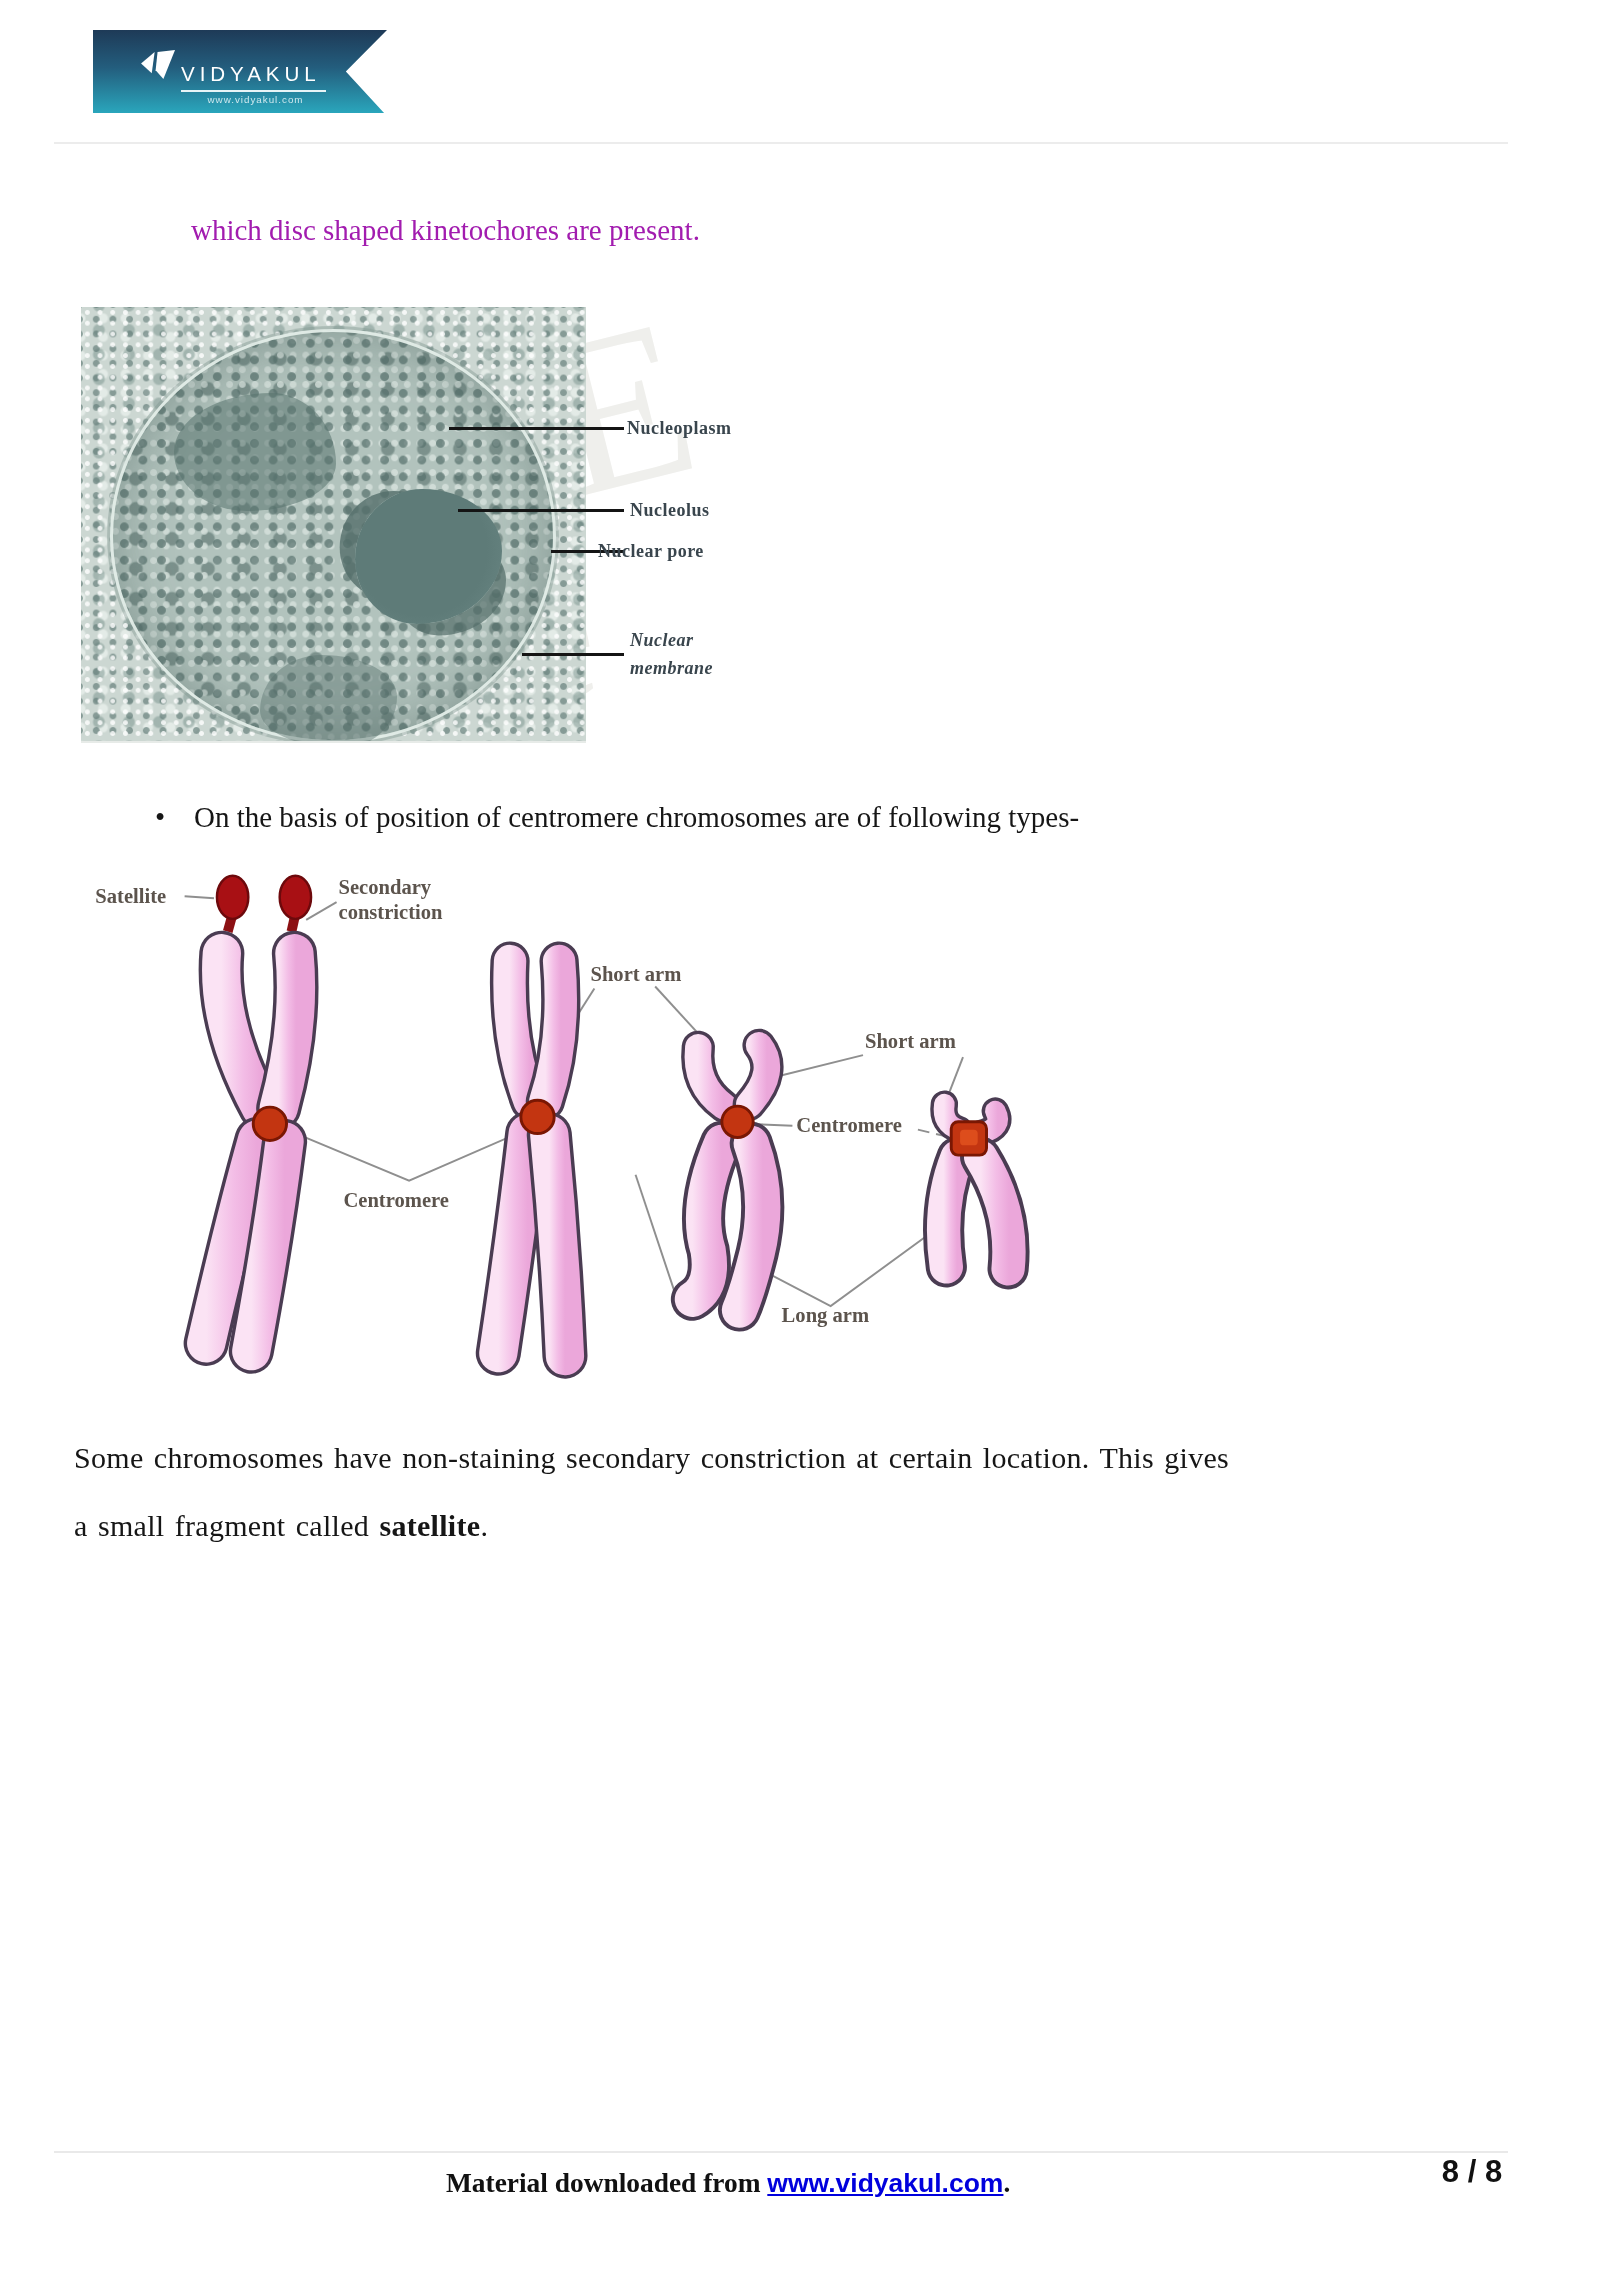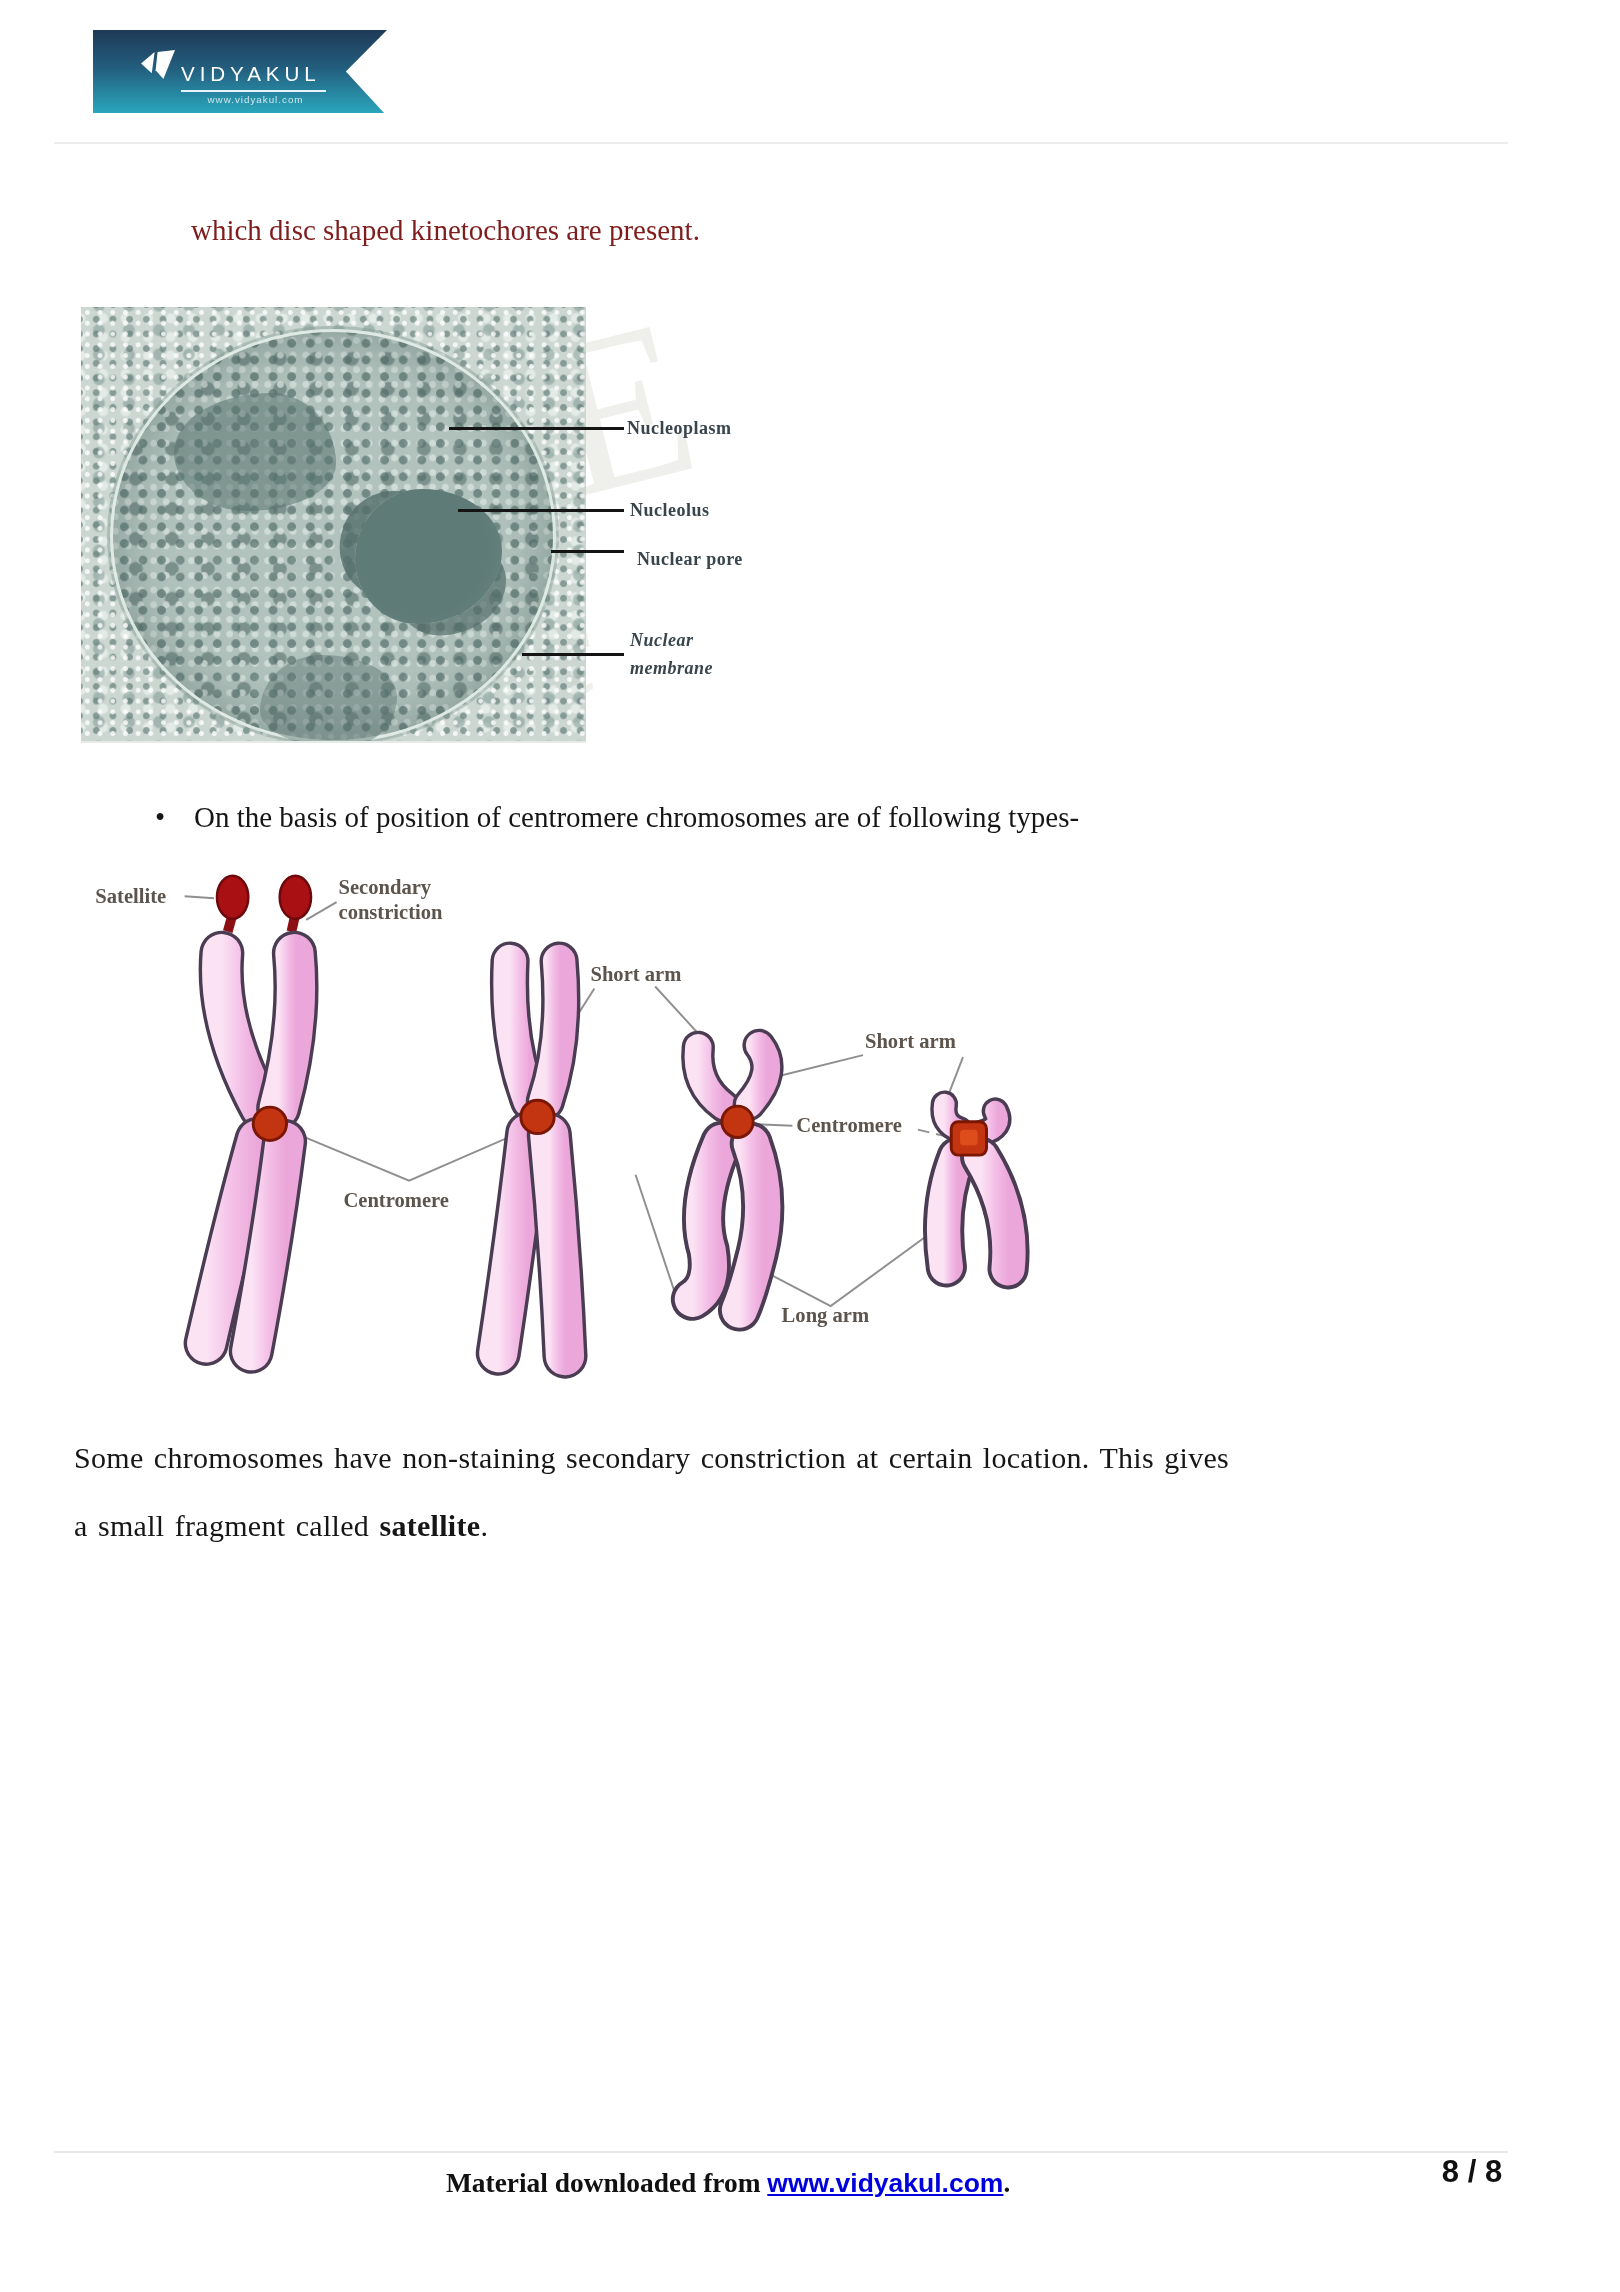--- a/index.html
+++ b/index.html
@@ -23,21 +23,21 @@
   .brand-underline { position:absolute; left:88px; top:60px; width:145px; height:2px; background:#e8f4f7; }
   .brand-url {
     position:absolute; left:94px; top:64px; width:137px; text-align:center;
     font-family:"Liberation Sans", sans-serif; font-size:9.8px; letter-spacing:1px; color:#cfe9ef;
   }
   .rule { position:absolute; left:54px; width:1454px; height:2px; background:#ececec; }
   .rule-top { top:142px; }
   .rule-bottom { top:2151px; background:#e9e9e9; }
 
   
-  .intro-line { position:absolute; left:191px; top:214px; font-size:29px; color:#7f1d1d; }
+  .intro-line { position:absolute; left:191px; top:214px; font-size:29px; color:#a21caf; }
   .bullet-row { position:absolute; left:155px; top:801px; font-size:29px; color:#161616; }
   .bullet-dot { display:inline-block; width:39px; font-size:29px; }
   .para-line { position:absolute; left:74px; font-size:30px; letter-spacing:0.3px; word-spacing:2.5px; color:#161616; }
   .para-1 { top:1441px; }
   .para-2 { top:1509px; }
   .bold { font-weight:bold; }
 
   
   .fig-nucleus { position:absolute; left:81px; top:307px; width:745px; height:441px; }
   .micrograph {
@@ -121,21 +121,21 @@
         <div class="chromatin-patch patch-a"></div>
         <div class="chromatin-patch patch-b"></div>
         <div class="nucleolus"></div>
       </div>
     </div>
     <div class="leader" style="left:368px; top:120px; width:175px;"></div>
     <div class="fig-label" style="left:546px; top:107px;">Nucleoplasm</div>
     <div class="leader" style="left:377px; top:202px; width:166px;"></div>
     <div class="fig-label" style="left:549px; top:189px;">Nucleolus</div>
     <div class="leader" style="left:470px; top:243px; width:73px;"></div>
-    <div class="fig-label" style="left:556px; top:230px;margin-top:8px;">Nuclear pore</div>
+    <div class="fig-label" style="left:517px; top:230px;">Nuclear pore</div>
     <div class="leader" style="left:441px; top:346px; width:102px;"></div>
     <div class="fig-label" style="left:549px; top:319px;font-style:italic;">
       <div>Nuclear</div>
       <div>membrane</div>
     </div>
   </div>
 
   <div class="bullet-row">
     <span class="bullet-dot">•</span><span>On the basis of position of centromere chromosomes are of following types-</span>
   </div>

